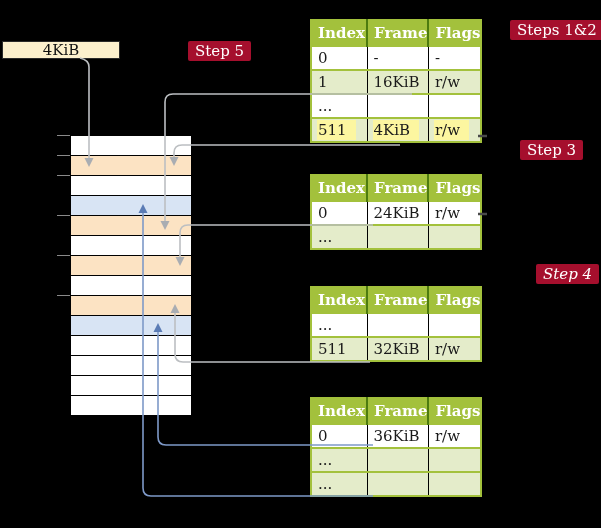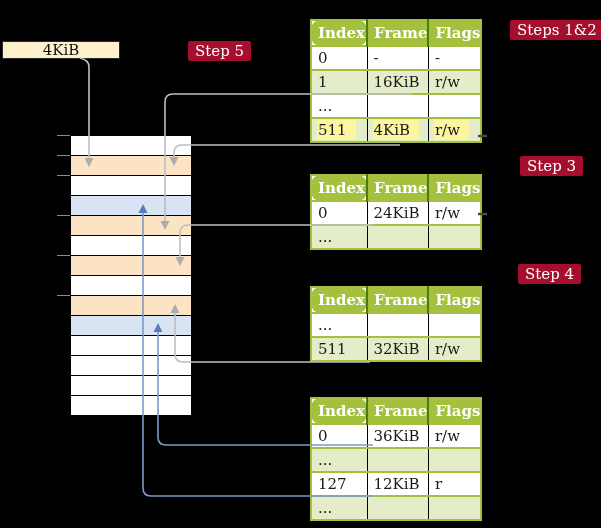--- a/index.html
+++ b/index.html
@@ -39,21 +39,21 @@
   }
   .pt-table col.c-index{width:56px;}
   .pt-table col.c-frame{width:61px;}
   .pt-table col.c-flags{width:53px;}
   .pt-table th{
     box-sizing:border-box;height:26px;
     background:#a3c13c;color:#fff;
     font-size:15px;font-weight:bold;text-align:left;
     padding:0 0 0 6px;border-left:2px solid #4d7c0f;
   }
-  .pt-table th:first-child{border-left:none;border-radius:9px;}
+  .pt-table th:first-child{border-left:none;}
   .pt-table td{
     box-sizing:border-box;height:24px;
     font-size:15px;color:#1a1a1a;
     padding:0 0 0 6px;
     border-top:2px solid #a3c13c;border-left:1px solid #000;
     white-space:nowrap;overflow:hidden;
   }
   .pt-table td:first-child{border-left:none;}
   .pt-table tr.shade td{background:#e4ecca;}
   .hl{
@@ -63,22 +63,22 @@
   
   svg.overlay{position:absolute;left:0;top:0;z-index:5;pointer-events:none;}
 </style>
 </head>
 <body>
 
 <div class="size-box">4KiB</div>
 
 <span class="step-label" style="left:188px;top:41px;">Step 5</span>
 <span class="step-label" style="left:510px;top:20px;">Steps 1&amp;2</span>
-<span class="step-label" style="left:520px;top:156px;">Step 3</span>
-<span class="step-label" style="left:518px;top:264px;">Step 4</span>
+<span class="step-label" style="left:520px;top:140px;">Step 3</span>
+<span class="step-label" style="left:536px;top:264px;font-style:italic;">Step 4</span>
 
 <div class="memory-strip" style="left: 70px; top: 135px; width: 120px;">
     <div class="mrow white" style="height: 19px;"></div>
     <div class="mrow orange" style="height: 19px;"></div>
     <div class="mrow white" style="height: 19px;"></div>
     <div class="mrow blue" style="height: 19px;"></div>
     <div class="mrow orange" style="height: 19px;"></div>
     <div class="mrow white" style="height: 19px;"></div>
     <div class="mrow orange" style="height: 19px;"></div>
     <div class="mrow white" style="height: 19px;"></div>
@@ -210,25 +210,20 @@
       <tbody>
         <tr>
           <td>0</td>
           <td>36KiB</td>
           <td>r/w</td>
         </tr>
         <tr class="shade">
           <td>...</td>
           <td></td>
           <td></td>
-        </tr>
-        <tr>
-          <td>127</td>
-          <td>12KiB</td>
-          <td>r</td>
         </tr>
         <tr class="shade">
           <td>...</td>
           <td></td>
           <td></td>
         </tr>
       </tbody>
     </table>
   </div>
 

